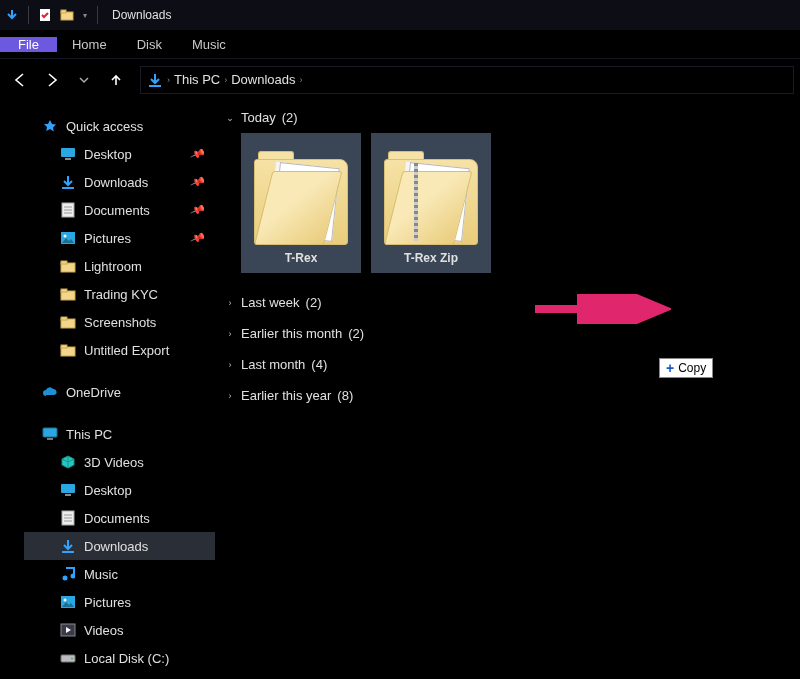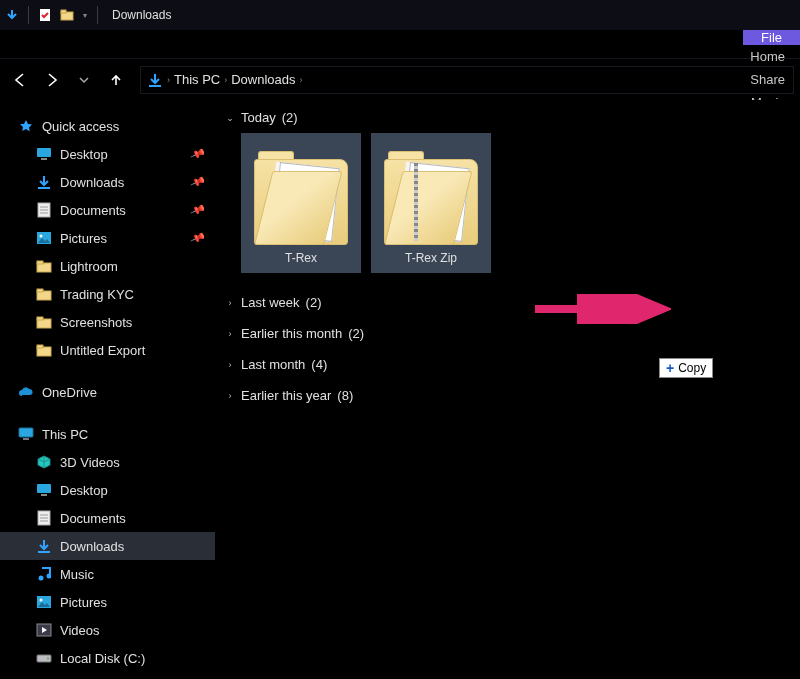--- a/index.html
+++ b/index.html
@@ -38,21 +38,21 @@
   }
   .tb-icon{width:16px;height:16px;display:flex;align-items:center;justify-content:center;}
   .tb-sep{width:1px;height:18px;background:#3a3a45;margin:0 2px;}
   .tb-title{color:var(--text);font-size:12px;margin-left:6px;}
   .qa-dropdown{color:#888;font-size:8px;margin:0 2px;}
 
   
   .ribbon{
     height:28px;
     background:#000000;
-    display:flex;align-items:flex-end;flex-direction:column;
+    display:flex;align-items:center;
   }
   .ribbon .tab{
     padding:4px 15px;
     display:flex;align-items:center;
     color:var(--text-dim);
     font-size:13px;
     cursor:default;
   }
   .ribbon .tab.file{
     background:var(--ribbon-file);
@@ -99,21 +99,21 @@
     overflow:hidden;
   }
   .content{
     flex:1;
     background:var(--content-bg);
     position:relative;
     overflow:hidden;
   }
 
   
-  .tree-section{margin-bottom:14px;}
+  .tree-section{margin-bottom:14px;margin-left:24px;}
   .tree-row{
     height:28px;
     display:flex;align-items:center;
     padding-left:18px;
     gap:8px;
     color:var(--text);
     white-space:nowrap;
   }
   .tree-row.sub{padding-left:36px;}
   .tree-row.selected{background:var(--sidebar-selected);}
@@ -140,21 +140,21 @@
     display:flex;gap:10px;
     padding:4px 10px 10px 26px;
   }
   .file-item{
     width:120px;height:140px;
     display:flex;flex-direction:column;align-items:center;justify-content:flex-end;
     padding:6px 4px 8px 4px;
     position:relative;
   }
   .file-item.sel{background:var(--item-selected);}
-  .file-item .label{margin-top:6px;color:var(--text);font-size:12px;text-align:center;max-width:110px;overflow:hidden;white-space:nowrap;}
+  .file-item .label{margin-top:6px;color:var(--text);font-size:12px;text-align:center;max-width:110px;overflow:hidden;white-space:nowrap;font-weight:bold;}
 
   
   .folder{
     width:94px;height:86px;position:relative;
   }
   .folder .back{
     position:absolute;inset:0;
     background:linear-gradient(#f6e2a5,#e9cd7d);
     border-radius:3px 8px 3px 3px;
     border:1px solid var(--folder-edge);
@@ -234,21 +234,21 @@
       </svg>
   </span>
   <span class="qa-dropdown">▾</span>
   <span class="tb-sep"></span>
   <span class="tb-title">Downloads</span>
 </div>
 
 <div class="ribbon">
   <div class="tab file">File</div>
   <div class="tab">Home</div>
-  <div class="tab">Share</div>
+  <div class="tab">Disk</div>
   <div class="tab">Music</div>
 </div>
 
 <div class="navbar">
   <div class="nav-btn">
     <svg width="16" height="16">
         <path d="M11 2L4 8l7 6" stroke="#fff" stroke-width="1.6" fill="none"></path>
       </svg>
   </div>
   <div class="nav-btn">

